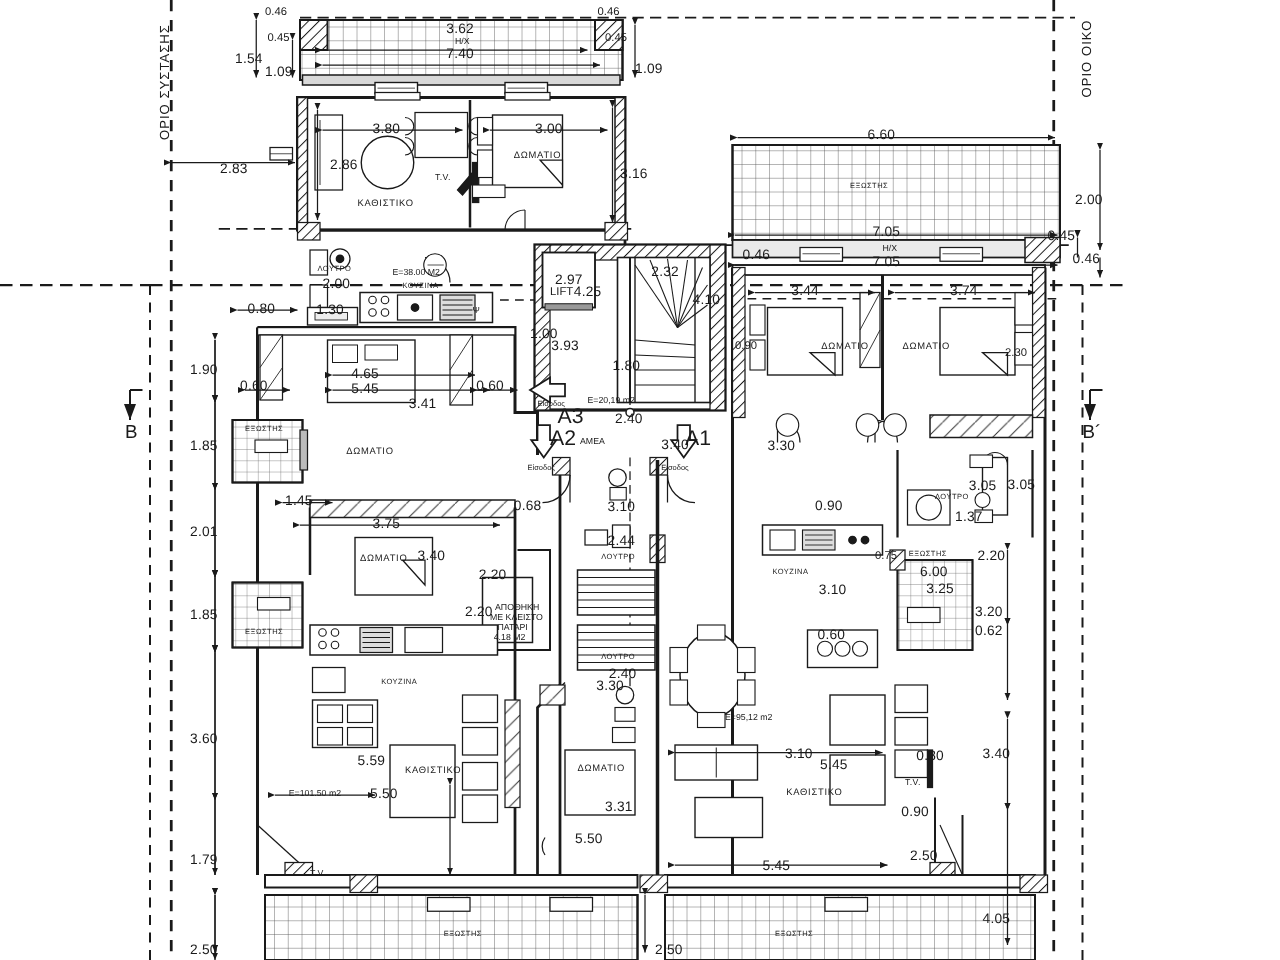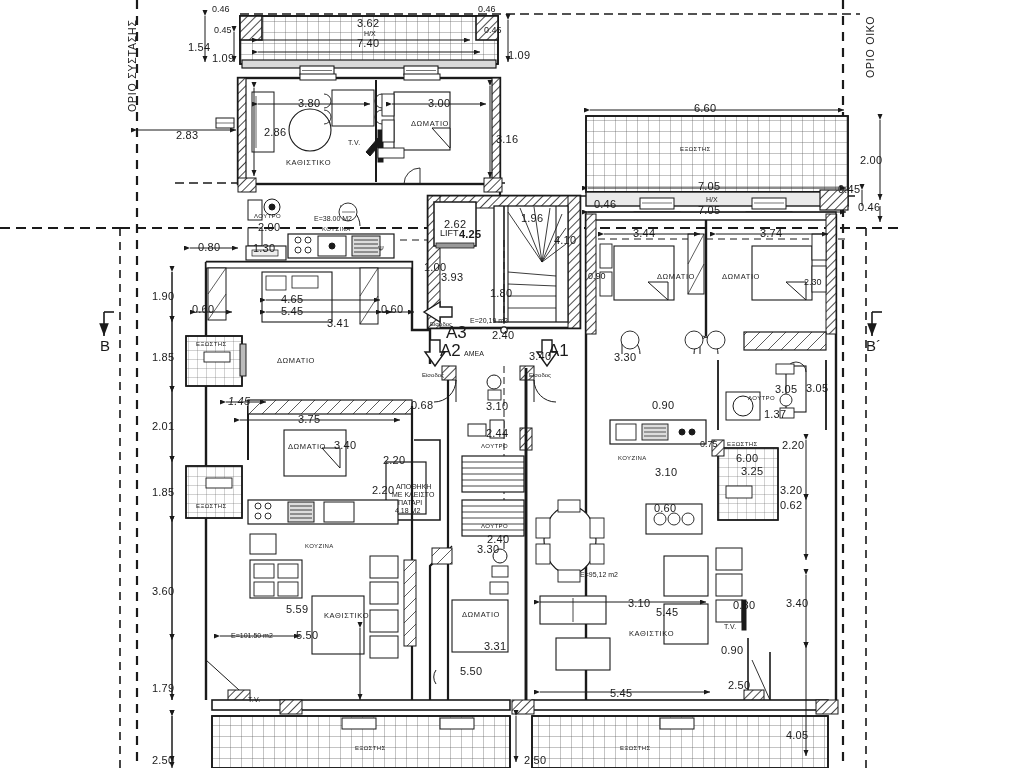--- a/index.html
+++ b/index.html
@@ -568,21 +568,21 @@
 <div class="txt dim-xs" style="left:378px;top:245px;">Ψ</div>
 <div class="txt dim" style="left:390px;top:262px;margin-left:34px;">1.00</div>
 <div class="txt dim" style="left:281px;top:294px;">4.65</div>
 <div class="txt dim" style="left:281px;top:306px;">5.45</div>
 <div class="txt dim" style="left:327px;top:318px;">3.41</div>
 <div class="txt dim" style="left:192px;top:304px;">0.60</div>
 <div class="txt dim" style="left:381px;top:304px;">0.60</div>
 <div class="txt room" style="left:277px;top:357px;">ΔΩΜΑΤΙΟ</div>
 <div class="txt room-sm" style="left:196px;top:341px;">ΕΞΩΣΤΗΣ</div>
 <div class="txt room-sm" style="left:196px;top:503px;">ΕΞΩΣΤΗΣ</div>
-<div class="txt dim" style="left:228px;top:396px;font-style:italic;">1.45</div>
+<div class="txt dim" style="left:228px;top:396px;">1.45</div>
 <div class="txt dim" style="left:298px;top:414px;">3.75</div>
 <div class="txt room" style="left:288px;top:443px;">ΔΩΜΑΤΙΟ</div>
 <div class="txt dim" style="left:334px;top:440px;">3.40</div>
 <div class="txt dim" style="left:383px;top:455px;">2.20</div>
 <div class="txt dim" style="left:372px;top:485px;">2.20</div>
 <div class="txt dim-xs" style="left:396px;top:483px;">ΑΠΟΘΗΚΗ</div>
 <div class="txt dim-xs" style="left:392px;top:491px;">ΜΕ ΚΛΕΙΣΤΟ</div>
 <div class="txt dim-xs" style="left:398px;top:499px;">ΠΑΤΑΡΙ</div>
 <div class="txt dim-xs" style="left:395px;top:507px;">4.18 M2</div>
 <div class="txt room-sm" style="left:305px;top:543px;">ΚΟΥΖΙΝΑ</div>
@@ -592,25 +592,25 @@
 <div class="txt room" style="left:324px;top:612px;">ΚΑΘΙΣΤΙΚΟ</div>
 <div class="txt tv" style="left:248px;top:696px;">T.V.</div>
 <div class="txt dim" style="left:152px;top:421px;">2.01</div>
 <div class="txt dim" style="left:152px;top:291px;">1.90</div>
 <div class="txt dim" style="left:152px;top:352px;">1.85</div>
 <div class="txt dim" style="left:152px;top:487px;">1.85</div>
 <div class="txt dim" style="left:152px;top:586px;">3.60</div>
 <div class="txt dim" style="left:152px;top:683px;">1.79</div>
 <div class="txt dim" style="left:152px;top:755px;">2.50</div>
 
-<div class="txt dim" style="left:444px;top:219px;">2.62</div>
-<div class="txt dim" style="left:459px;top:229px;font-weight:bold;">4.25</div>
+<div class="txt dim" style="left:444px;top:219px;">2.97</div>
+<div class="txt dim" style="left:459px;top:229px;">4.25</div>
 <div class="txt dim-sm" style="left:440px;top:229px;">LIFT</div>
 <div class="txt dim" style="left:441px;top:272px;">3.93</div>
-<div class="txt dim" style="left:521px;top:213px;">1.96</div>
+<div class="txt dim" style="left:521px;top:213px;">2.32</div>
 <div class="txt dim" style="left:554px;top:235px;">4.10</div>
 <div class="txt dim" style="left:490px;top:288px;">1.80</div>
 <div class="txt dim" style="left:492px;top:330px;">2.40</div>
 
 <div class="txt apt" style="left:446px;top:300px;margin-top:24px;">A3</div>
 <div class="txt apt-sub" style="left:430px;top:321px;">Είσοδος</div>
 <div class="txt area" style="left:470px;top:317px;">E=20,19 m2</div>
 <div class="txt apt" style="left:440px;top:342px;">A2</div>
 <div class="txt dim-xs" style="left:464px;top:350px;">ΑΜΕΑ</div>
 <div class="txt apt-sub" style="left:422px;top:372px;">Είσοδος</div>

